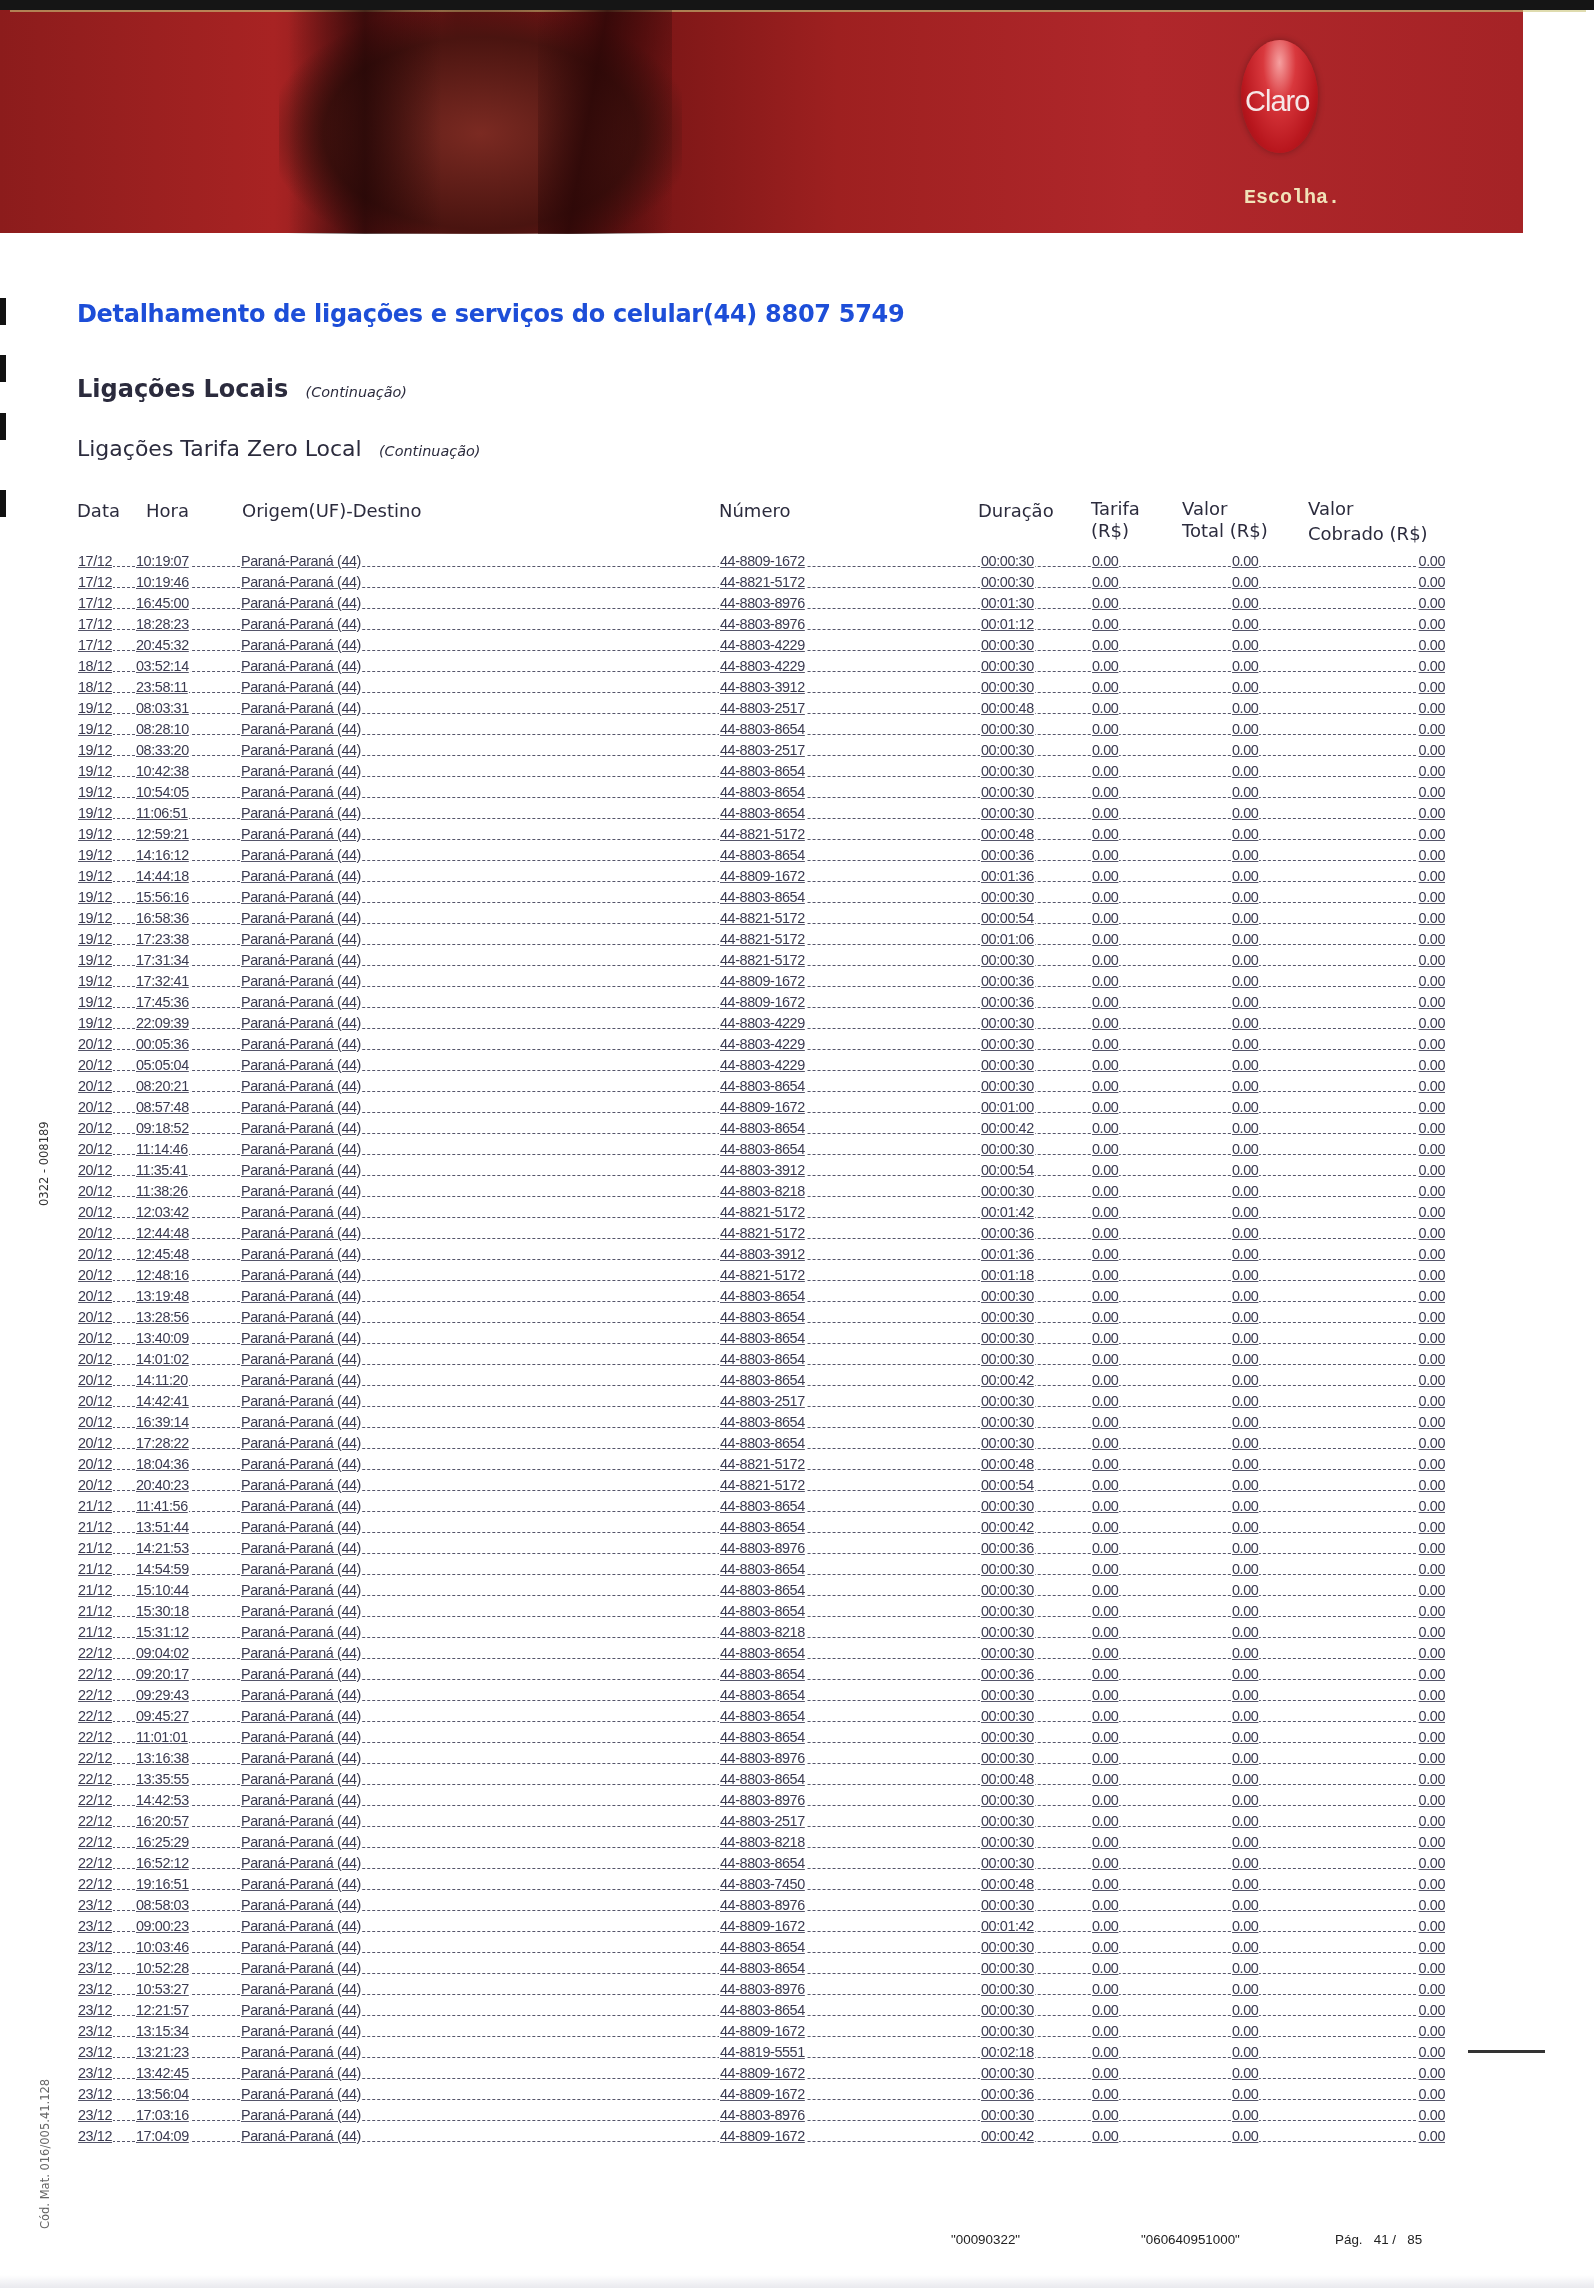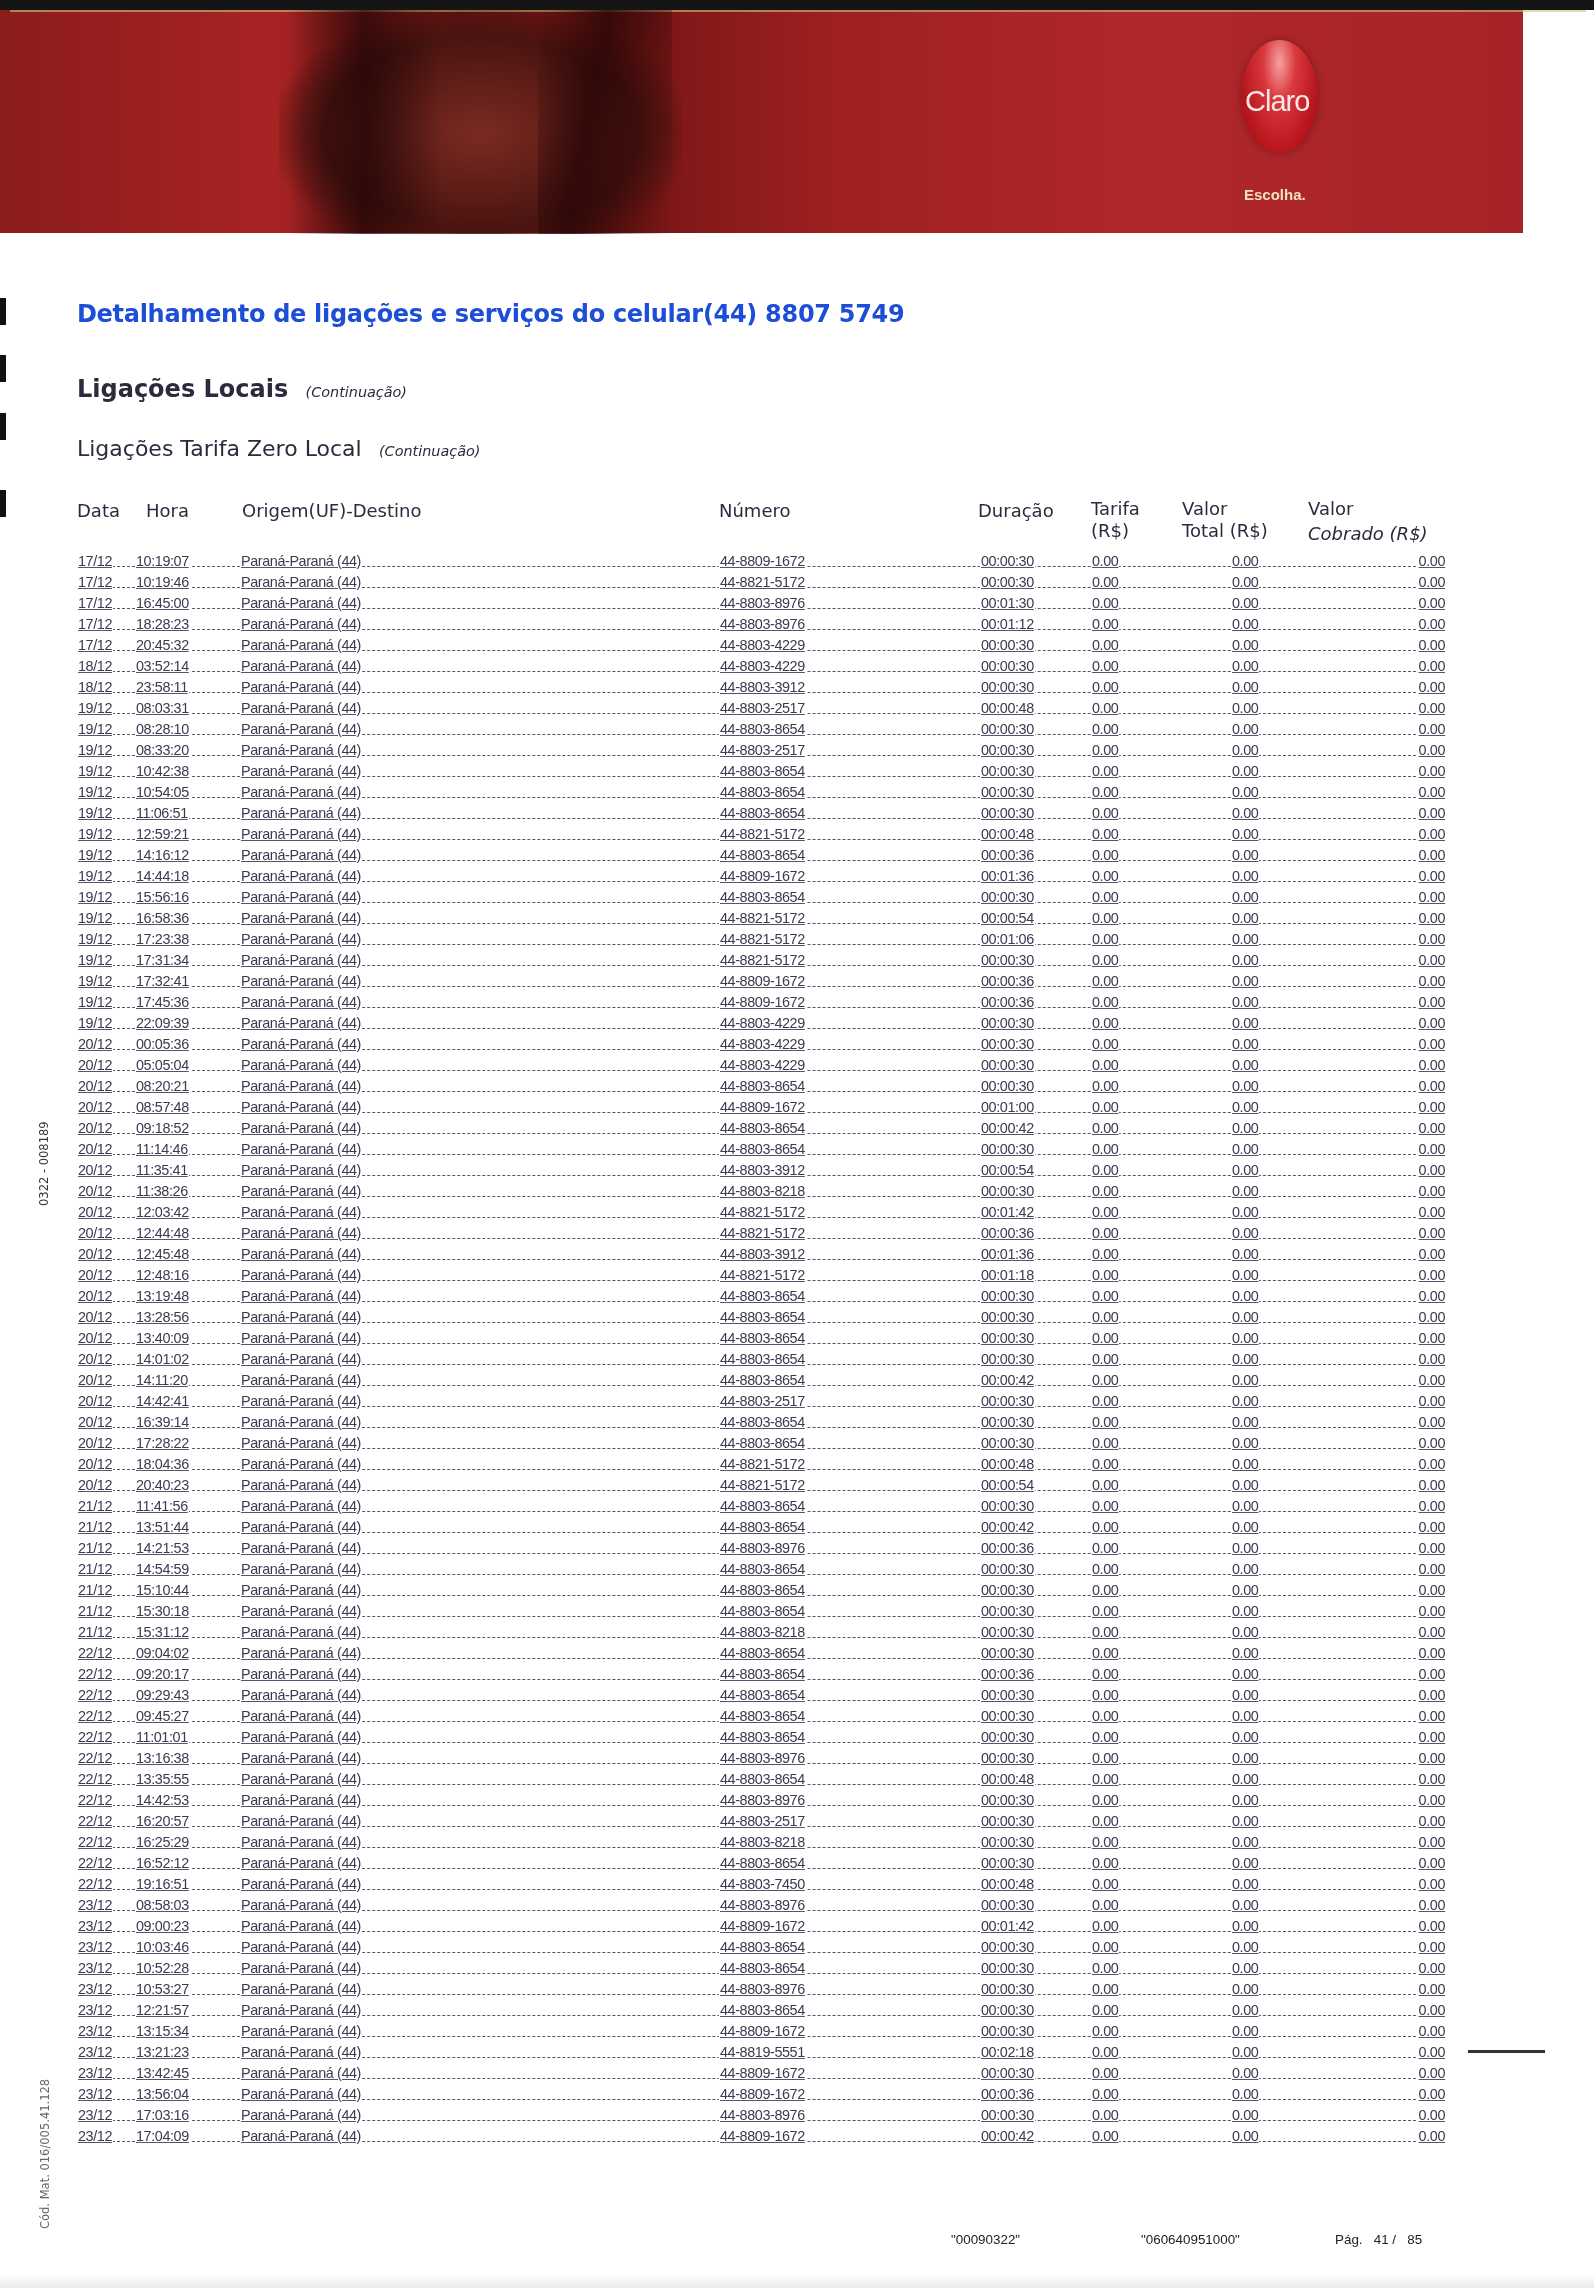--- a/index.html
+++ b/index.html
@@ -8,21 +8,21 @@
     background:linear-gradient(90deg,#8c1c1c 0%,#a82323 18%,#5a1010 30%,#7a1616 42%,#9e2020 55%,#b0272b 75%,#a52326 100%);}
   .banner-top{position:absolute;left:0;top:0;width:1595px;height:9.6px;background:#151515;}
   .banner-edge{position:absolute;left:9.6px;top:9.6px;width:1576px;height:2.9px;background:#c9c47a;opacity:.6;}
   .banner-figure{position:absolute;left:279px;top:9.6px;width:403px;height:224px;
     background:radial-gradient(ellipse at 50% 55%,#7b2a22 0%,#4a1410 55%,rgba(60,10,10,0) 75%);}
   .banner-hair{position:absolute;left:288px;top:9.6px;width:154px;height:224px;background:linear-gradient(90deg,rgba(30,5,5,.0),rgba(30,5,5,.7),rgba(30,5,5,0));}
   .banner-arm{position:absolute;left:538px;top:9.6px;width:134px;height:224px;background:linear-gradient(100deg,rgba(40,6,6,0) 0%,rgba(40,6,6,.8) 40%,rgba(40,6,6,0) 100%);}
   .logo-ball{position:absolute;left:1241px;top:40px;width:77px;height:113px;border-radius:50%;
     background:radial-gradient(ellipse at 50% 20%,#f6a0a0 0%,#d9383d 30%,#b8161d 70%,#8e0f14 100%);box-shadow:0 0 7.7px rgba(0,0,0,.3);}
   .logo-text{position:absolute;left:1245px;top:85px;font-family:"Liberation Sans",sans-serif;font-size:29px;color:#f6e8e8;letter-spacing:-1px;}
-  .logo-tag{position:absolute;left:1244px;top:186px;font-family:Liberation Sans, sans-serif;font-weight:bold;font-size:15px;color:#f1e2b8;}
+  .logo-tag{position:absolute;left:1244px;top:186px;font-family:Liberation Mono, monospace;font-weight:bold;font-size:20px;color:#f1e2b8;}
   .left-bars{position:absolute;left:0;width:5.8px;background:#111;}
   .title{position:absolute;left:77px;top:300px;font-size:24px;font-weight:bold;color:#1d4ed8;letter-spacing:-0.3px;}
   .sec1{position:absolute;left:77px;top:375px;font-size:24px;font-weight:bold;color:#2b2b3d;}
   .sec1 small,.sec2 small{font-size:14.4px;font-weight:normal;margin-left:17.3px;font-style:italic;}
   .sec2{position:absolute;left:77px;top:436px;font-size:22px;color:#2b2b3d;}
   .th{position:absolute;font-size:18px;color:#2b2b3d;line-height:22px;}
   .rows{position:absolute;left:77px;top:552px;width:1369px;}
   .row{position:relative;height:21px;font-family:"Liberation Sans Narrow","Liberation Sans",sans-serif;font-size:14.4px;color:#3a3a50;}
   .row .lead{position:absolute;left:0;right:0;top:14.4px;border-bottom:1.4px dashed #55556a;}
   .row span{position:absolute;top:1.9px;background:#fff;padding:0 1px;line-height:15.4px;letter-spacing:-0.4px;text-decoration:underline;text-decoration-color:#55556a;}
@@ -76,21 +76,21 @@
   <div class="th" style="left:1091px;top:498px;">
     <div>Tarifa</div>
     <div>(R$)</div>
   </div>
   <div class="th" style="left:1182px;top:498px;">
     <div>Valor</div>
     <div>Total (R$)</div>
   </div>
   <div class="th" style="left:1308px;top:498px;">
     <div>Valor</div>
-    <div style="margin-top:2.9px;font-style:italic;">Cobrado (R$)</div>
+    <div style="margin-top:2.9px;">Cobrado (R$)</div>
   </div>
 </div>
 
 <div class="rows" id="rows">
     <div class="row">
       <div class="lead"></div>
       <span class="c-data">17/12</span>
       <span class="c-hora">10:19:07</span>
       <span class="c-orig">Paraná-Paraná (44)</span>
       <span class="c-num">44-8809-1672</span>

